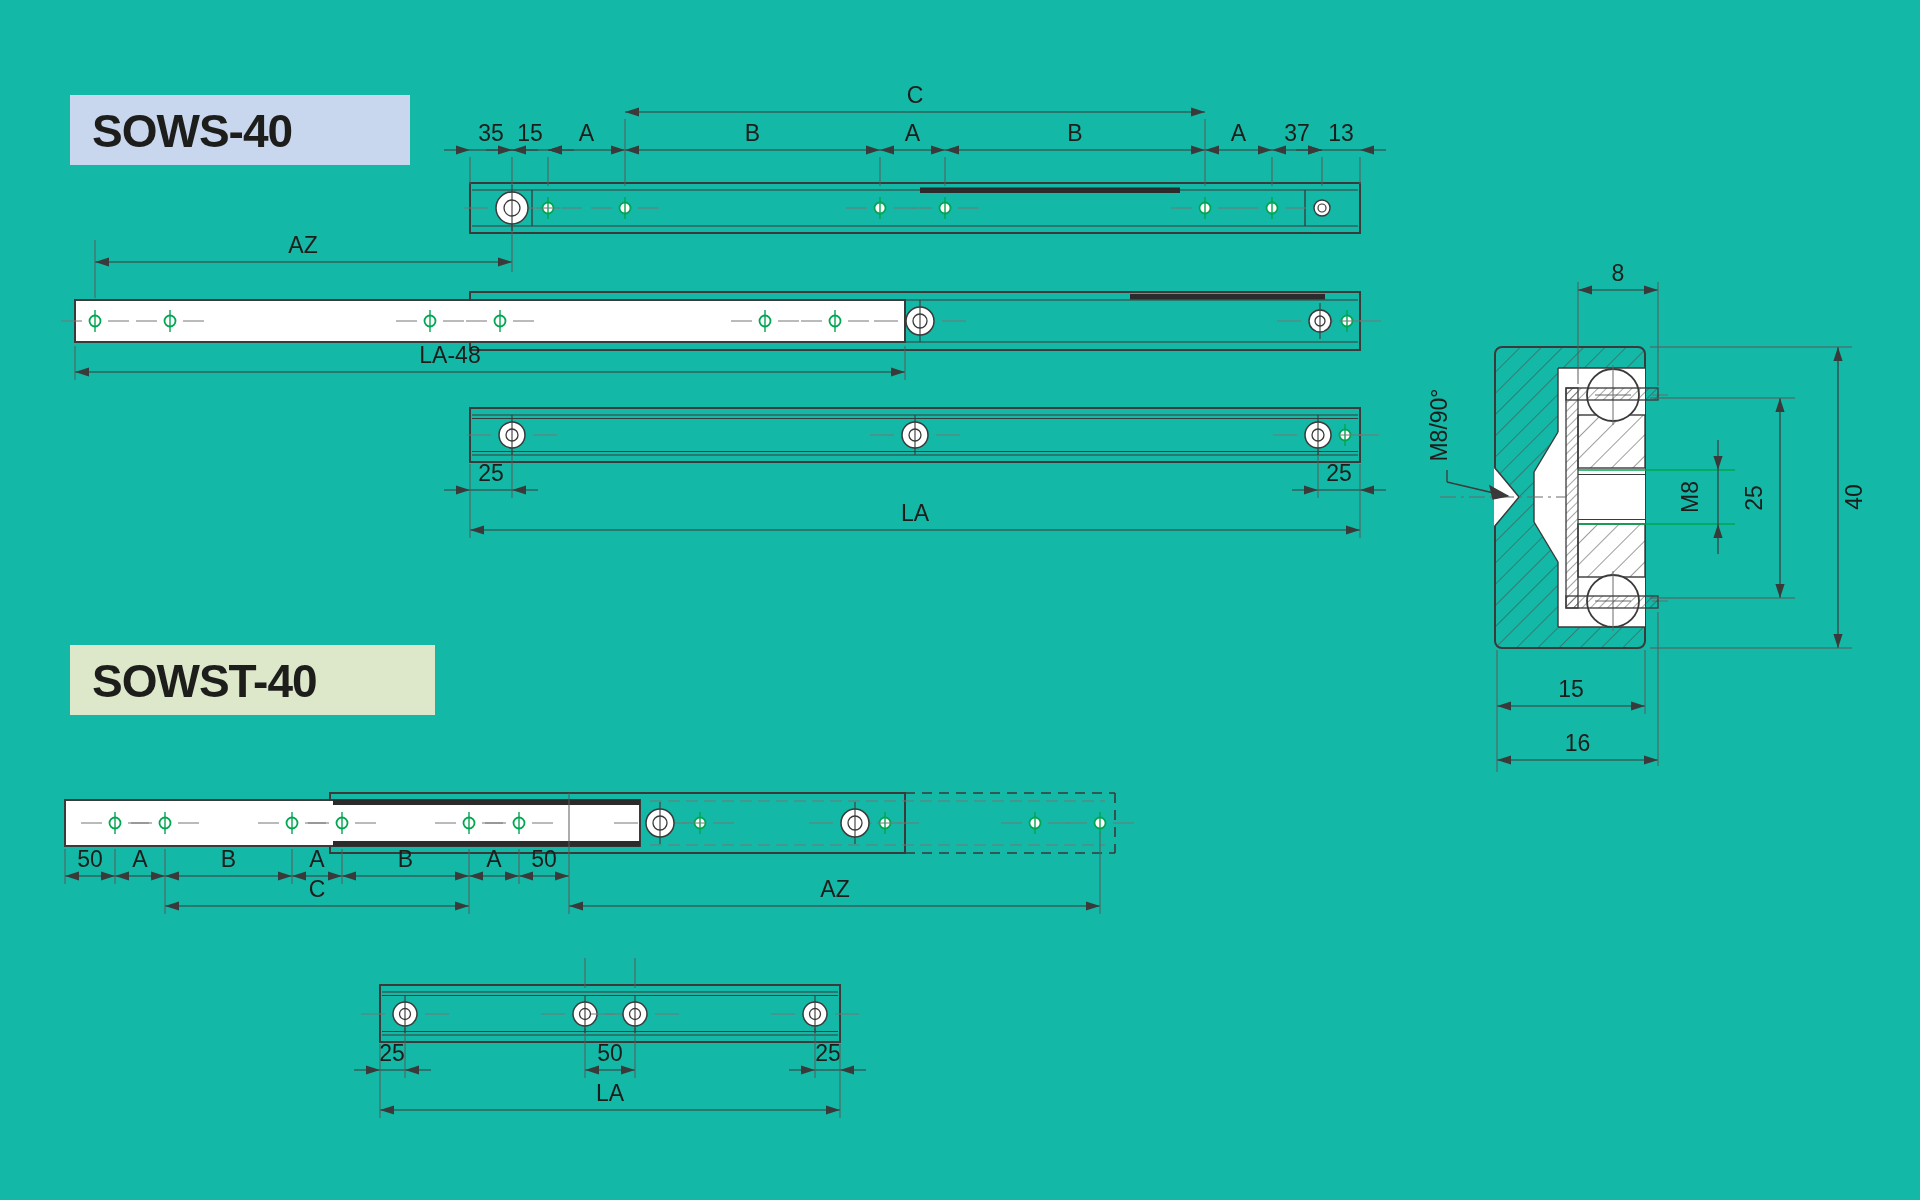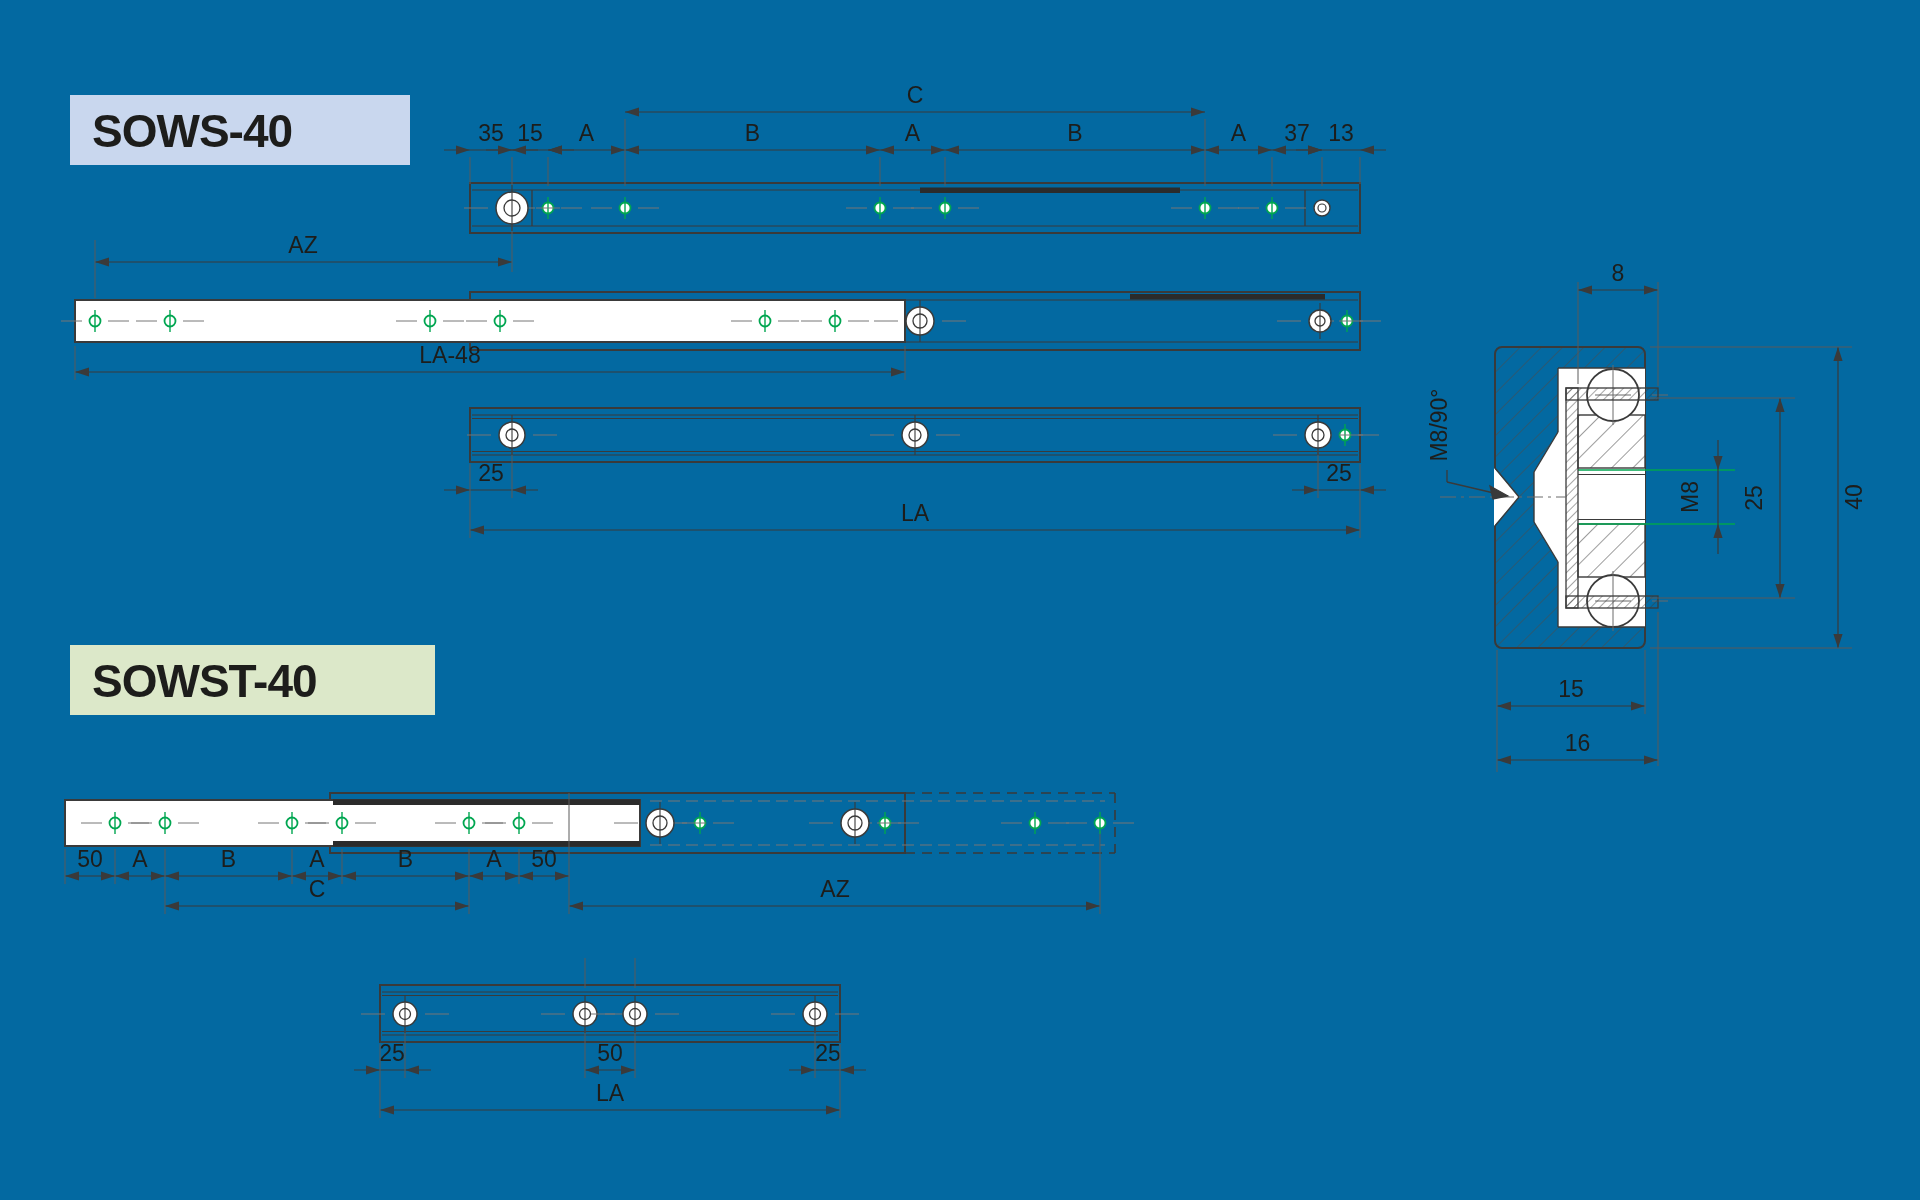--- a/index.html
+++ b/index.html
@@ -1,16 +1,16 @@
 <!DOCTYPE html>
 <html><head>
 <meta charset="utf-8">
 <style>
   html,body{margin:0;padding:0;background:#ffffff;}
-  .canvas{position:relative;width:1920px;height:1200px;background:#0369a1;overflow:hidden;}
+  .canvas{position:relative;width:1920px;height:1200px;background:#14b8a6;overflow:hidden;}
   svg text{font-family:"Liberation Sans","DejaVu Sans",sans-serif;fill:#1d1d1b;}
   text.dim{font-size:23px;text-anchor:middle;}
   text.title{font-size:46px;font-weight:bold;letter-spacing:-1px;}
 </style>
 </head>
 <body>
 
 <div class="canvas">
 <svg id="dwg" width="1920" height="1200" viewBox="0 0 1920 1200">
   <defs>

